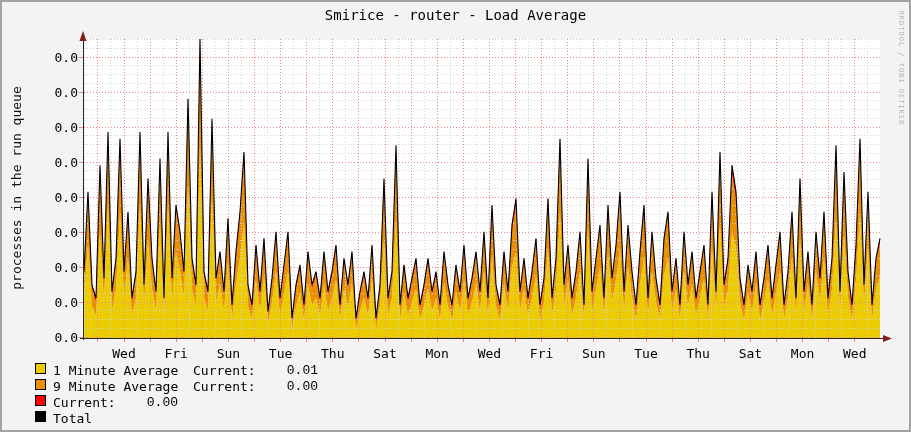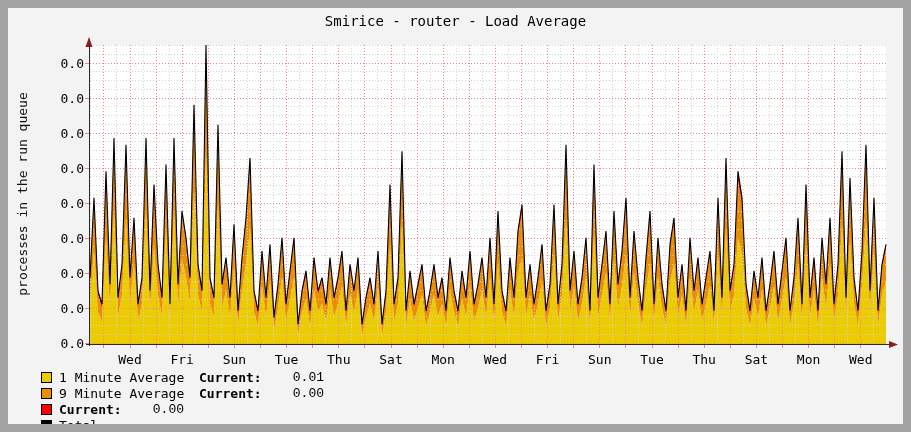--- a/index.html
+++ b/index.html
@@ -1,47 +1,47 @@
 <!DOCTYPE html>
 <html><head>
 <meta charset="utf-8">
 <style>
   html,body{margin:0;padding:0;background:#e8e8e8;}
   #screen{
     position:relative;
     width:911px;height:432px;
     box-sizing:border-box;
     background:#f3f3f3;
-    border:8px solid #a3a3a3;
+    border:2px solid #a3a3a3;
     overflow:hidden;
     font-family:"DejaVu Sans Mono","Liberation Mono",monospace;
     color:#000;
   }
   #chart-svg{position:absolute;left:0;top:0;}
   #chart-title{
     position:absolute;top:5px;left:0;width:100%;
     text-align:center;font-size:14px;line-height:16px;color:#000;
   }
   #y-axis-title{
     position:absolute;left:14px;top:186px;
     transform:translate(-50%,-50%) rotate(-90deg);
     white-space:nowrap;font-size:13px;color:#111;
   }
   #watermark{
     position:absolute;left:899px;top:66px;
     transform:translate(-50%,-50%) rotate(90deg);
     white-space:nowrap;font-size:7px;letter-spacing:1px;color:#b4b4b4;
   }
   #legend{position:absolute;left:25px;top:361px;font-size:13px;}
-  .legend-row{display:flex;align-items:center;height:16px;padding-left:8px;}
+  .legend-row{display:flex;align-items:flex-start;height:16px;padding-left:8px;}
   .legend-swatch{
     width:9px;height:9px;border:1px solid #000;margin-right:7px;flex:none;
   }
   .legend-name{width:140px;white-space:pre;}
-  .legend-current{width:70px;white-space:pre;font-weight:bold;}
+  .legend-current{width:70px;white-space:pre;}
   .legend-value{width:55px;text-align:right;white-space:pre;font-family:Liberation Mono, monospace;}
   svg text{font-family:"DejaVu Sans Mono","Liberation Mono",monospace;font-size:13px;fill:#000;}
 </style>
 </head>
 <body>
 
 <div id="screen">
   <div id="chart-title">Smirice - router - Load Average</div>
   <div id="y-axis-title">processes in the run queue</div>
   <div id="watermark">RRDTOOL / TOBI OETIKER</div>

